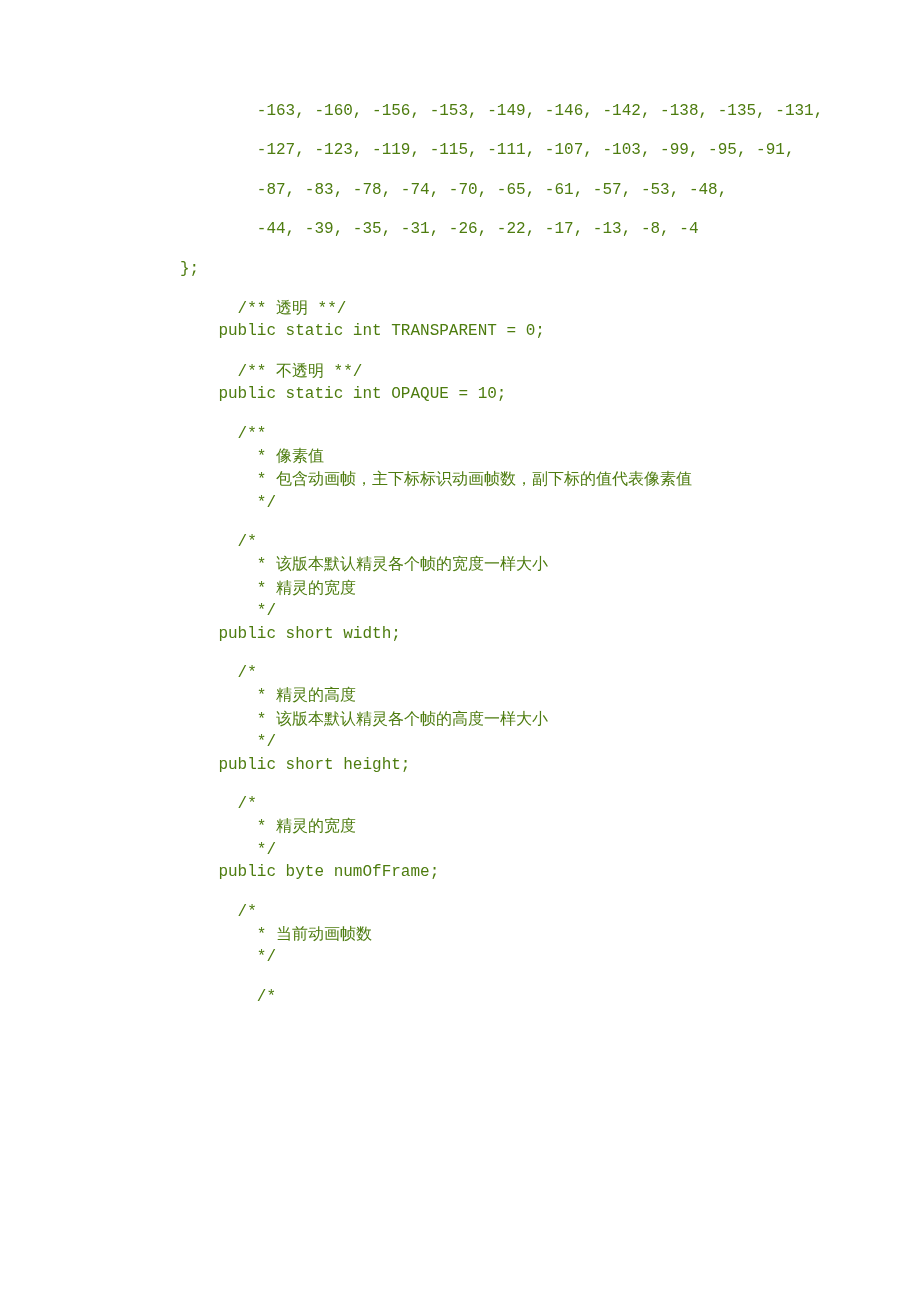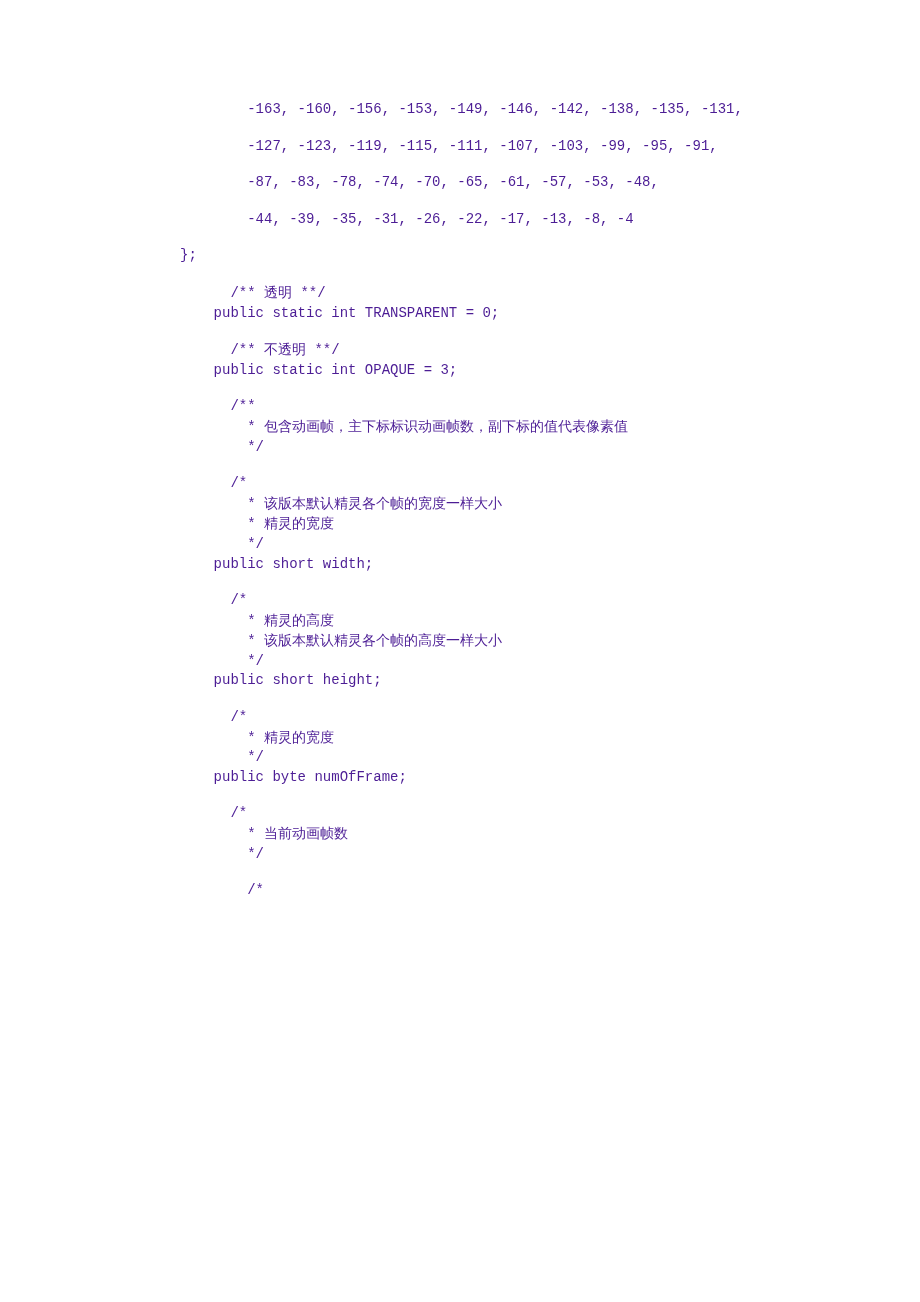--- a/index.html
+++ b/index.html
@@ -4,23 +4,23 @@
 <style>
   html, body {
     margin: 0;
     padding: 0;
     background: #ffffff;
     width: 920px;
   }
   .page {
     padding: 100px 0 60px 0;
     font-family: "Courier New", monospace;
-    font-size: 14px;
+    font-size: 16px;
     line-height: 1.4;
-    color: #4c1d95;
+    color: #4d7c0f;
   }
   .line {
     white-space: pre;
     min-height: 17px;
   }
   .blank {
     min-height: 17px;
   }
   .cjk {
     font-family: "SimSun", "宋体", serif;
@@ -39,23 +39,24 @@
       <div class="line">        -87, -83, -78, -74, -70, -65, -61, -57, -53, -48,</div>
       <div class="blank"></div>
       <div class="line">        -44, -39, -35, -31, -26, -22, -17, -13, -8, -4</div>
       <div class="blank"></div>
       <div class="line">};</div>
       <div class="blank"></div>
       <div class="line"><span>      /** </span><span class="cjk">透明</span><span> **/</span></div>
       <div class="line">    public static int TRANSPARENT = 0;</div>
       <div class="blank"></div>
       <div class="line"><span>      /** </span><span class="cjk">不透明</span><span> **/</span></div>
-      <div class="line">    public static int OPAQUE = 3;</div>
+      <div class="line">    public static int OPAQUE = 10;</div>
       <div class="blank"></div>
       <div class="line">      /**</div>
+      <div class="line"><span>        * </span><span class="cjk">像素值</span></div>
       <div class="line"><span>        * </span><span class="cjk">包含动画帧，主下标标识动画帧数，副下标的值代表像素值</span></div>
       <div class="line">        */</div>
       <div class="blank"></div>
       <div class="line">      /*</div>
       <div class="line"><span>        * </span><span class="cjk">该版本默认精灵各个帧的宽度一样大小</span></div>
       <div class="line"><span>        * </span><span class="cjk">精灵的宽度</span></div>
       <div class="line">        */</div>
       <div class="line">    public short width;</div>
       <div class="blank"></div>
       <div class="line">      /*</div>

